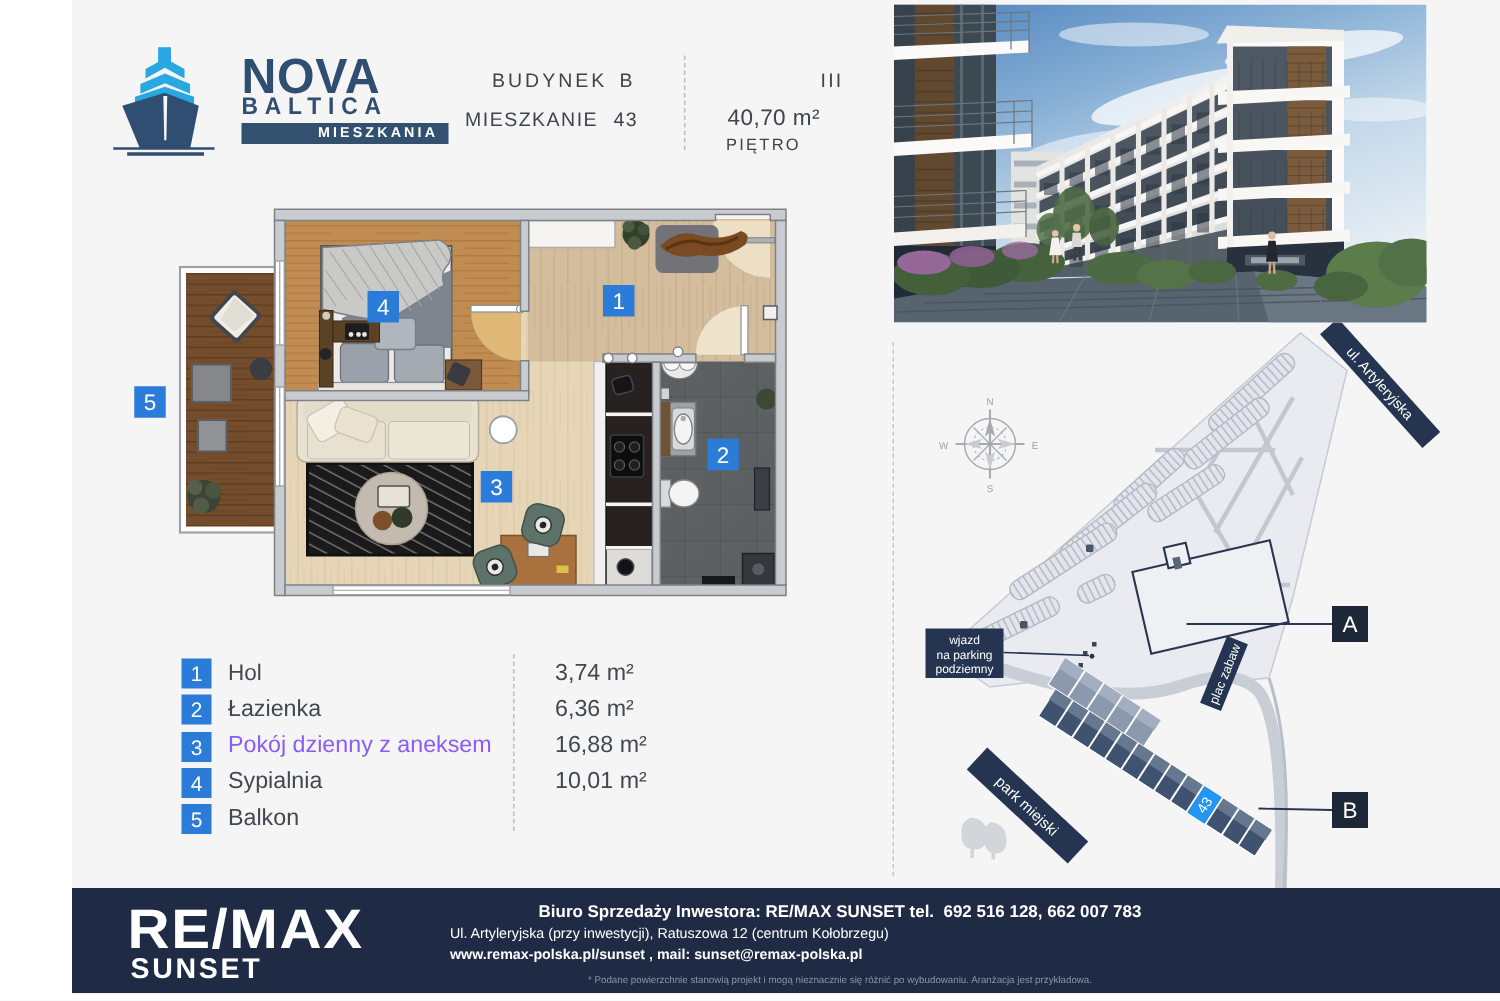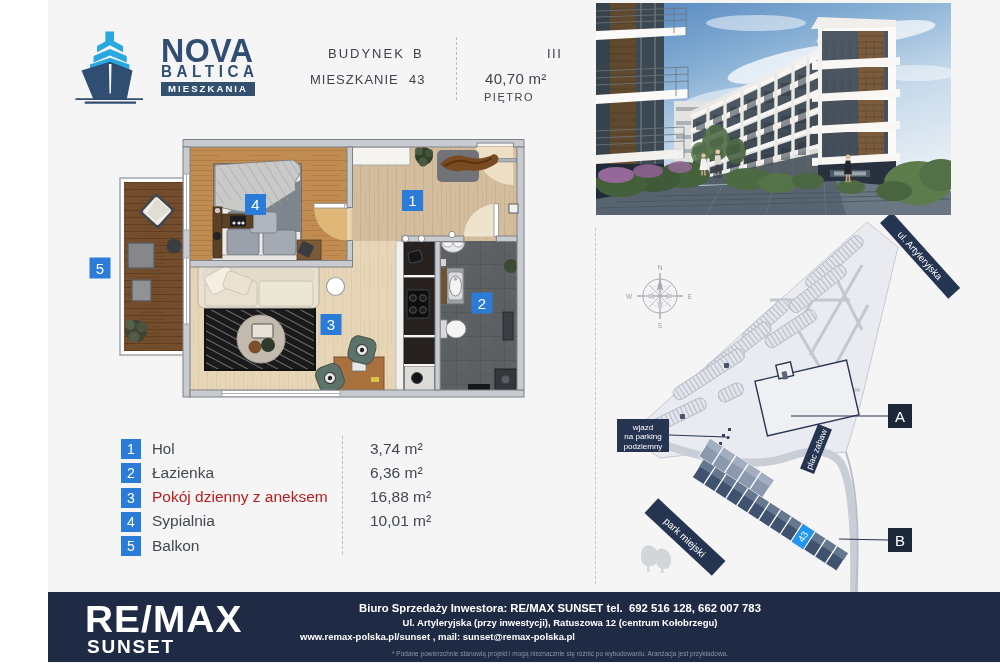--- a/index.html
+++ b/index.html
@@ -30,21 +30,21 @@
     <path d="M5.5,78.2 L73,78.2 L73,79.9 L5.5,79.9 Z"></path>
 
     <path d="M14.8,81.5 L66,81.5 L66,83.8 L14.8,83.8 Z"></path>
   </g>
 </svg>
 
 <div class="abs" style="left:161px;top:31.5px;color:#2f4e71;font-weight:bold;font-size:33px;letter-spacing:0.5px;transform:scaleX(0.975);transform-origin:0 0;">NOVA</div>
 
 <div class="abs" style="left:161px;top:62.5px;color:#2f4e71;font-weight:bold;font-size:16px;letter-spacing:4.8px;transform:scaleX(0.95);transform-origin:0 0;">BALTICA</div>
 
-<div class="abs" style="left:161px;top:82px;width:94px;height:14px;background:#33516f;color:#ffffff;font-weight:bold;font-size:9.5px;letter-spacing:2.1px;text-align:center;line-height:14px;">MIESZKANIA</div>
+<div class="abs" style="left:161px;top:82px;width:94px;height:14px;background:#33516f;color:#ffffff;font-weight:bold;font-size:9.5px;letter-spacing:2.1px;text-align:center;line-height:14px;padding-left:44px;">MIESZKANIA</div>
 
 <div class="abs" style="left:328px;top:45.5px;color:#3d444c;font-size:13px;letter-spacing:2px;">BUDYNEK</div>
 
 <div class="abs" style="left:413px;top:45.5px;color:#3d444c;font-size:13px;">B</div>
 
 <div class="abs" style="left:310px;top:71.5px;color:#3d444c;font-size:13px;letter-spacing:1px;">MIESZKANIE</div>
 
 <div class="abs" style="left:409px;top:71.5px;color:#3d444c;font-size:13px;letter-spacing:1px;">43</div>
 
 <div class="abs" style="left:456px;top:37px;width:0;height:63px;border-left:1.5px dashed #b9bdc3;"></div>
@@ -61,21 +61,21 @@
 <div class="abs" style="left:370px;top:440px;color:#414850;font-size:15.5px;">3,74 m²</div>
 
 <div class="abs" style="left:121px;top:463px;width:20px;height:20px;background:#2b7cd9;color:#fff;font-size:14px;text-align:center;line-height:20px;">2</div>
 
 <div class="abs" style="left:152px;top:464px;color:#414850;font-size:15.5px;">Łazienka</div>
 
 <div class="abs" style="left:370px;top:464px;color:#414850;font-size:15.5px;">6,36 m²</div>
 
 <div class="abs" style="left:121px;top:488px;width:20px;height:20px;background:#2b7cd9;color:#fff;font-size:14px;text-align:center;line-height:20px;">3</div>
 
-<div class="abs" style="left:152px;top:488px;color:#b91c1c;font-size:15.5px;">Pokój dzienny z aneksem</div>
+<div class="abs" style="left:152px;top:488px;color:#8b5cf6;font-size:15.5px;">Pokój dzienny z aneksem</div>
 
 <div class="abs" style="left:370px;top:488px;color:#414850;font-size:15.5px;">16,88 m²</div>
 
 <div class="abs" style="left:121px;top:512px;width:20px;height:20px;background:#2b7cd9;color:#fff;font-size:14px;text-align:center;line-height:20px;">4</div>
 
 <div class="abs" style="left:152px;top:512px;color:#414850;font-size:15.5px;">Sypialnia</div>
 
 <div class="abs" style="left:370px;top:512px;color:#414850;font-size:15.5px;">10,01 m²</div>
 
 <div class="abs" style="left:121px;top:536px;width:20px;height:20px;background:#2b7cd9;color:#fff;font-size:14px;text-align:center;line-height:20px;">5</div>
@@ -85,21 +85,21 @@
 <div class="abs" style="left:342px;top:436px;width:0;height:118px;border-left:1.5px dashed #b9bdc3;"></div>
 
 <div class="abs" style="left:48px;top:592px;width:952px;height:70px;background:#1f2b45;"></div>
 
 <div class="abs" style="left:85px;top:599px;color:#ffffff;font-weight:bold;font-size:37px;letter-spacing:1px;transform:scaleX(1.05);transform-origin:0 0;">RE/MAX</div>
 
 <div class="abs" style="left:87px;top:636px;color:#ffffff;font-weight:bold;font-size:19px;letter-spacing:1.8px;">SUNSET</div>
 
 <div class="abs" style="left:300px;top:602px;width:520px;text-align:center;color:#ffffff;font-weight:bold;font-size:11.3px;">Biuro Sprzedaży Inwestora: RE/MAX SUNSET tel.&nbsp; 692 516 128, 662 007 783</div>
 
-<div class="abs" style="left:300px;top:617px;width:520px;text-align:center;color:#ffffff;font-weight:bold;font-size:9.5px;">Ul. Artyleryjska (przy inwestycji), Ratuszowa 12 (centrum Kołobrzegu)</div>
+<div class="abs" style="left:300px;top:617px;width:520px;color:#ffffff;font-weight:normal;font-size:9.5px;">Ul. Artyleryjska (przy inwestycji), Ratuszowa 12 (centrum Kołobrzegu)</div>
 
 <div class="abs" style="left:300px;top:631px;width:520px;text-align:left;color:#ffffff;font-weight:bold;font-size:9.5px;">www.remax-polska.pl/sunset , mail: sunset@remax-polska.pl</div>
 
 <div class="abs" style="left:300px;top:650px;width:520px;text-align:center;color:#8b93a6;font-size:6.5px;">* Podane powierzchnie stanowią projekt i mogą nieznacznie się różnić po wybudowaniu. Aranżacja jest przykładowa.</div>
 
 <div class="abs" style="left:595px;top:228px;width:0;height:356px;border-left:1.5px dashed #c4c8ce;"></div>
 
 <svg class="abs" style="left:85px;top:125px;" width="480" height="290" viewBox="85 125 480 290">
   <defs>
     <pattern id="woodLight" width="9" height="60" patternUnits="userSpaceOnUse">

